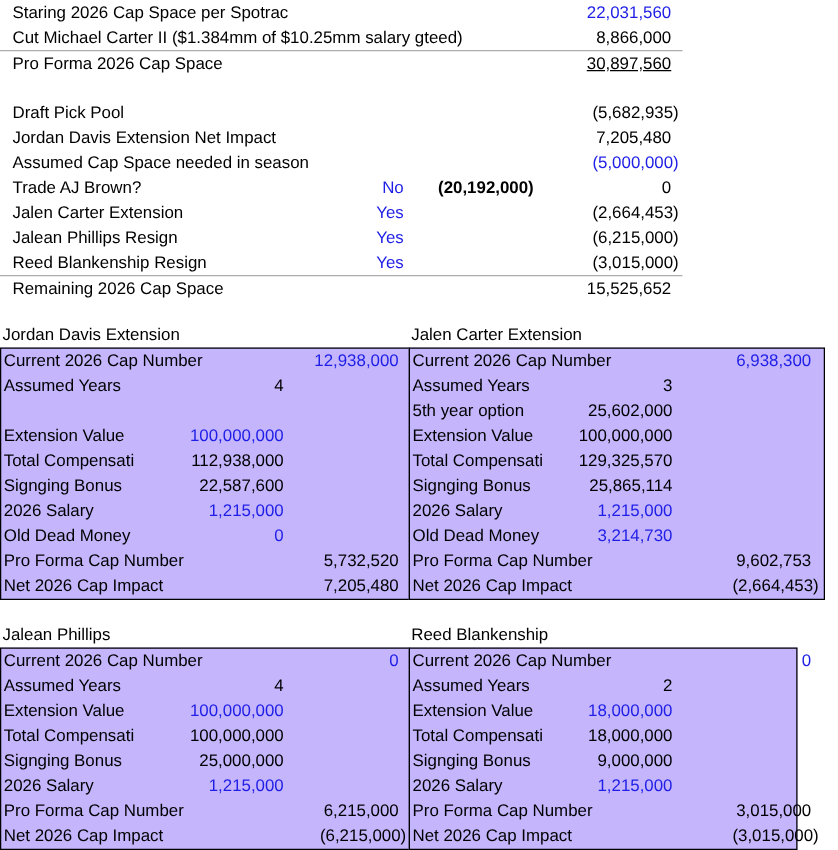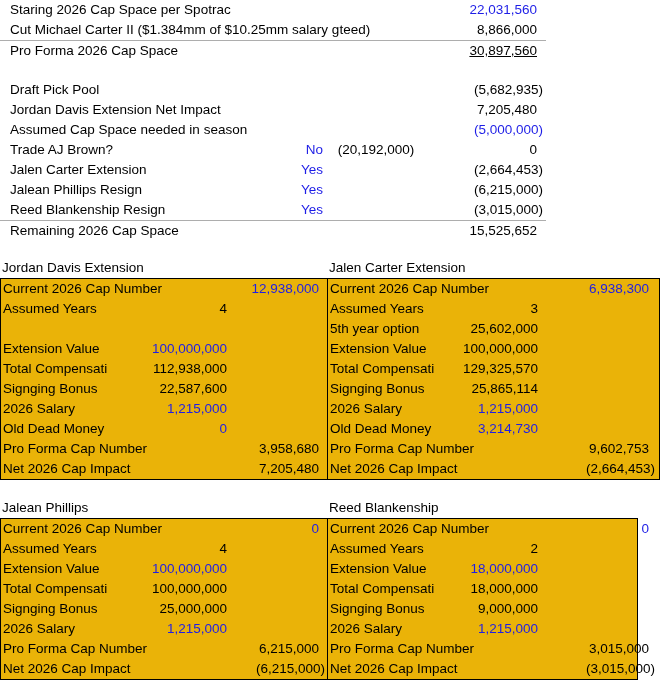--- a/index.html
+++ b/index.html
@@ -20,27 +20,27 @@
   .summary{position:absolute;top:0;left:0;width:546px;}
   .srow{
     display:grid;
     grid-template-columns:227px 98px 108px 113px;
     height:20px;line-height:20px;align-items:center;box-sizing:border-box;
   }
   .srow.total{border-top:1px solid var(--sep);line-height:19px;}
   .srow .lab{grid-column:1;white-space:nowrap;overflow:visible;padding-left:10px;}
   .srow.total .lab{}
   .cb{grid-column:2;text-align:right;padding-right:2px;white-space:nowrap;}
-  .cc{grid-column:3;text-align:center;padding-right:6px;white-space:nowrap;}
+  .cc{grid-column:3;text-align:right;padding-right:6px;white-space:nowrap;font-weight:bold;}
   .cd{grid-column:4;text-align:right;padding-right:3px;white-space:nowrap;}
 
   
   .panel{position:absolute;box-sizing:border-box;}
   .panel .title{height:20px;line-height:20px;white-space:nowrap;padding-left:2px;}
-  .panel .box{border:1px solid var(--tborder);background:#eab308;}
+  .panel .box{border:1px solid var(--tborder);background:#c4b5fd;}
   .prow{display:grid;height:20px;line-height:20px;align-items:center;}
   .panel-l .prow{grid-template-columns:127px 100px 99px;}
   .panel-r .prow{grid-template-columns:111px 100px 120px;}
   .prow .lab{grid-column:1;white-space:nowrap;overflow:visible;padding-left:2px;}
   .pm{grid-column:2;text-align:right;padding-right:1px;white-space:nowrap;}
   .pr{grid-column:3;text-align:right;white-space:nowrap;}
   .panel-l .pr{padding-right:2px;}
   .panel-r .pr{padding-right:4px;}
 
   #panel-jd{top:258px;left:0;width:328px;}
@@ -131,21 +131,21 @@
     <div class="prow">
       <span class="lab">2026 Salary</span>
       <span class="pm blue">1,215,000</span>
     </div>
     <div class="prow">
       <span class="lab">Old Dead Money</span>
       <span class="pm blue">0</span>
     </div>
     <div class="prow">
       <span class="lab">Pro Forma Cap Number</span>
-      <span class="pr fin" style="padding-right: 8px;">3,958,680</span>
+      <span class="pr fin" style="padding-right: 8px;">5,732,520</span>
     </div>
     <div class="prow">
       <span class="lab">Net 2026 Cap Impact</span>
       <span class="pr fin" style="padding-right: 8px;">7,205,480</span>
     </div>
   </div>
 </div>
 
 <div class="panel panel-r" id="panel-jc">
   <div class="title">Jalen Carter Extension</div>

